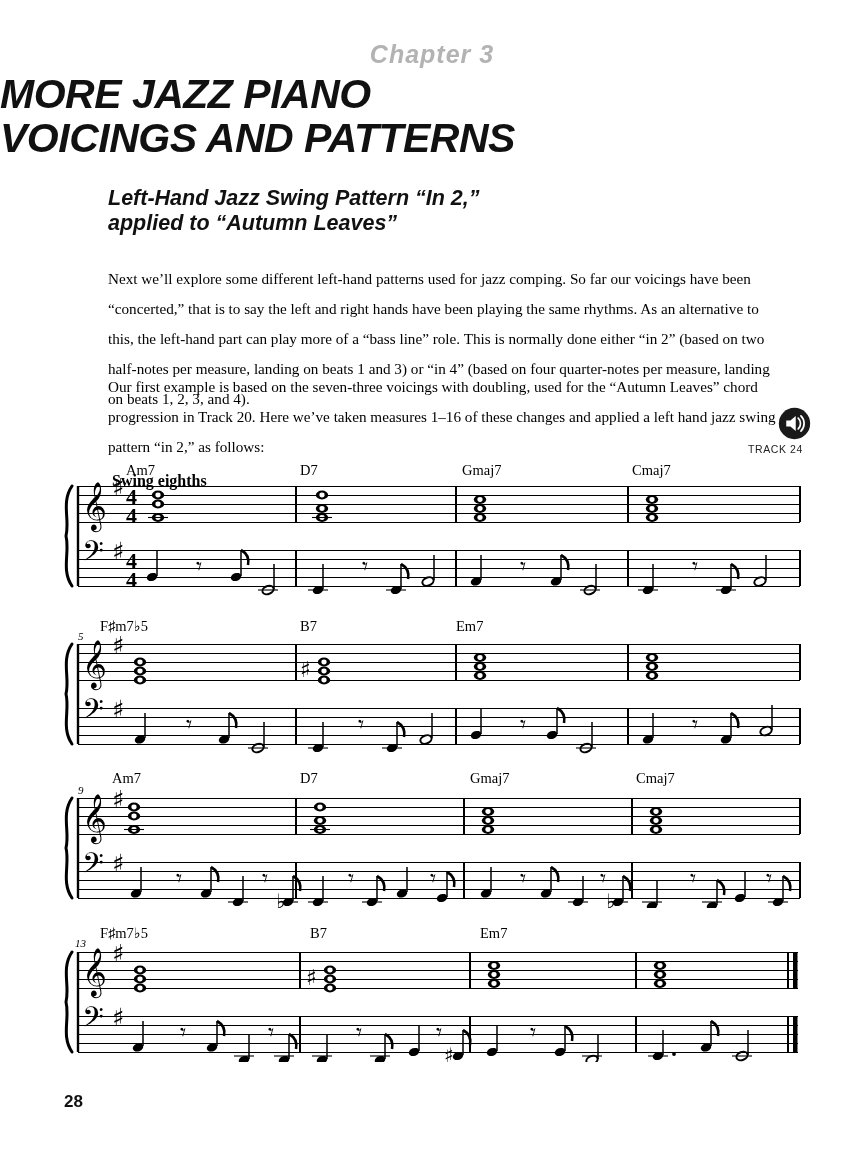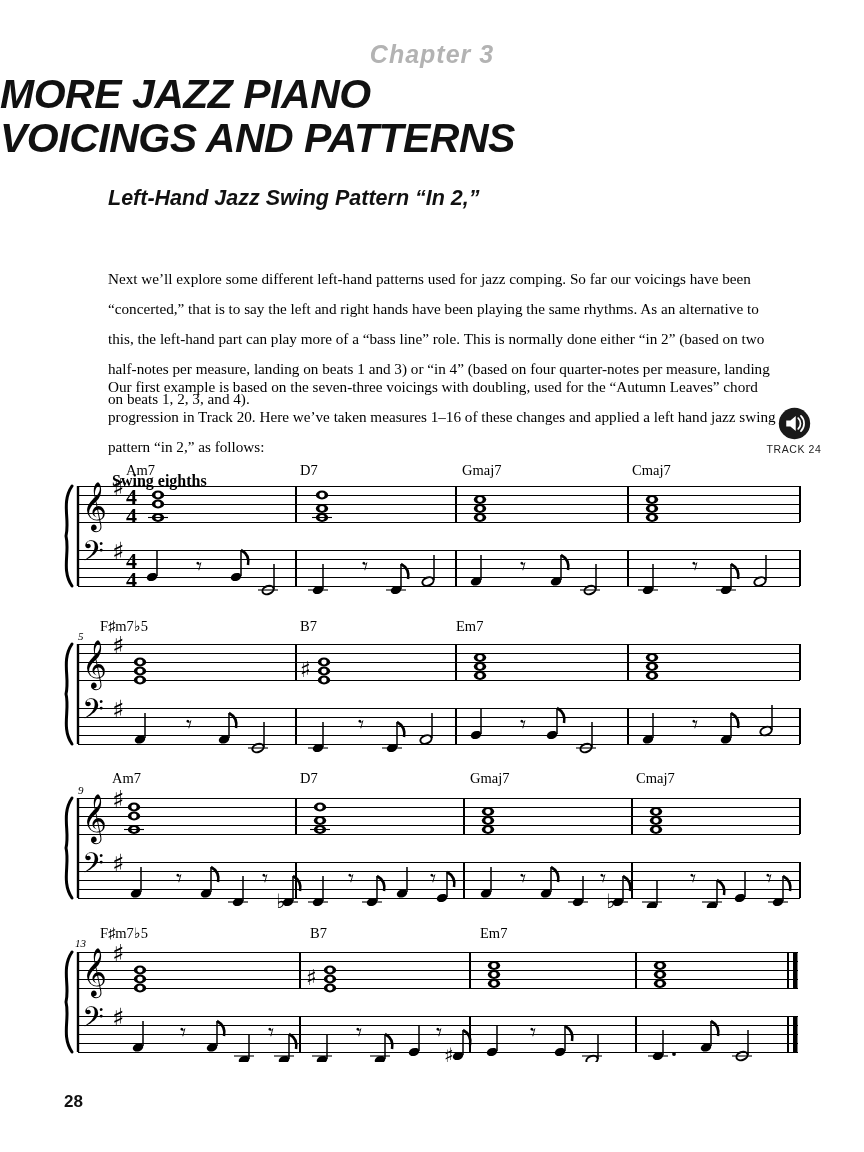--- a/index.html
+++ b/index.html
@@ -75,21 +75,21 @@
   }
   .para-1 { top: 249px; }
   .para-2 { top: 357px; }
 
   
   .track-badge {
     position: absolute;
     left: 748px;
     top: 407px;
     width: 92px;
-    text-align: center;
+    text-align: left;
   }
   .track-badge .disc {
     width: 33px;
     height: 33px;
     margin: 0 auto;
     display: block;
   }
   .track-badge .track-label {
     margin-top: 3px;
     font-family: "Liberation Sans", sans-serif;
@@ -154,20 +154,21 @@
 
   <div class="chapter-label">Chapter 3</div>
 
   <div class="chapter-title">
     <div>MORE JAZZ PIANO</div>
     <div>VOICINGS AND PATTERNS</div>
   </div>
 
   <div class="section-heading">
     <div>Left-Hand Jazz Swing Pattern “In 2,”</div>
+    <div>applied to “Autumn Leaves”</div>
   </div>
 
   <p class="para para-1">Next we’ll explore some different left-hand patterns used for jazz comping. So far our voicings have been “concerted,” that is to say the left and right hands have been playing the same rhythms. As an alternative to this, the left-hand part can play more of a “bass line” role. This is normally done either “in 2” (based on two half-notes per measure, landing on beats 1 and 3) or “in 4” (based on four quarter-notes per measure, landing on beats 1, 2, 3, and 4).</p>
   <p class="para para-2">Our first example is based on the seven-three voicings with doubling, used for the “Autumn Leaves” chord progression in Track 20. Here we’ve taken measures 1–16 of these changes and applied a left hand jazz swing pattern “in 2,” as follows:</p>
 
   <div class="track-badge">
     <svg class="disc" viewBox="0 0 40 40">
       <circle cx="20" cy="20" r="19" fill="#1a1a1a"></circle>
       <path d="M10 16.5 h5 l6.5 -5.5 v18 l-6.5 -5.5 h-5 z" fill="#ffffff"></path>
       <path d="M24.5 13.5 a9 9 0 0 1 0 13" stroke="#ffffff" stroke-width="2.1" fill="none" stroke-linecap="round"></path>

